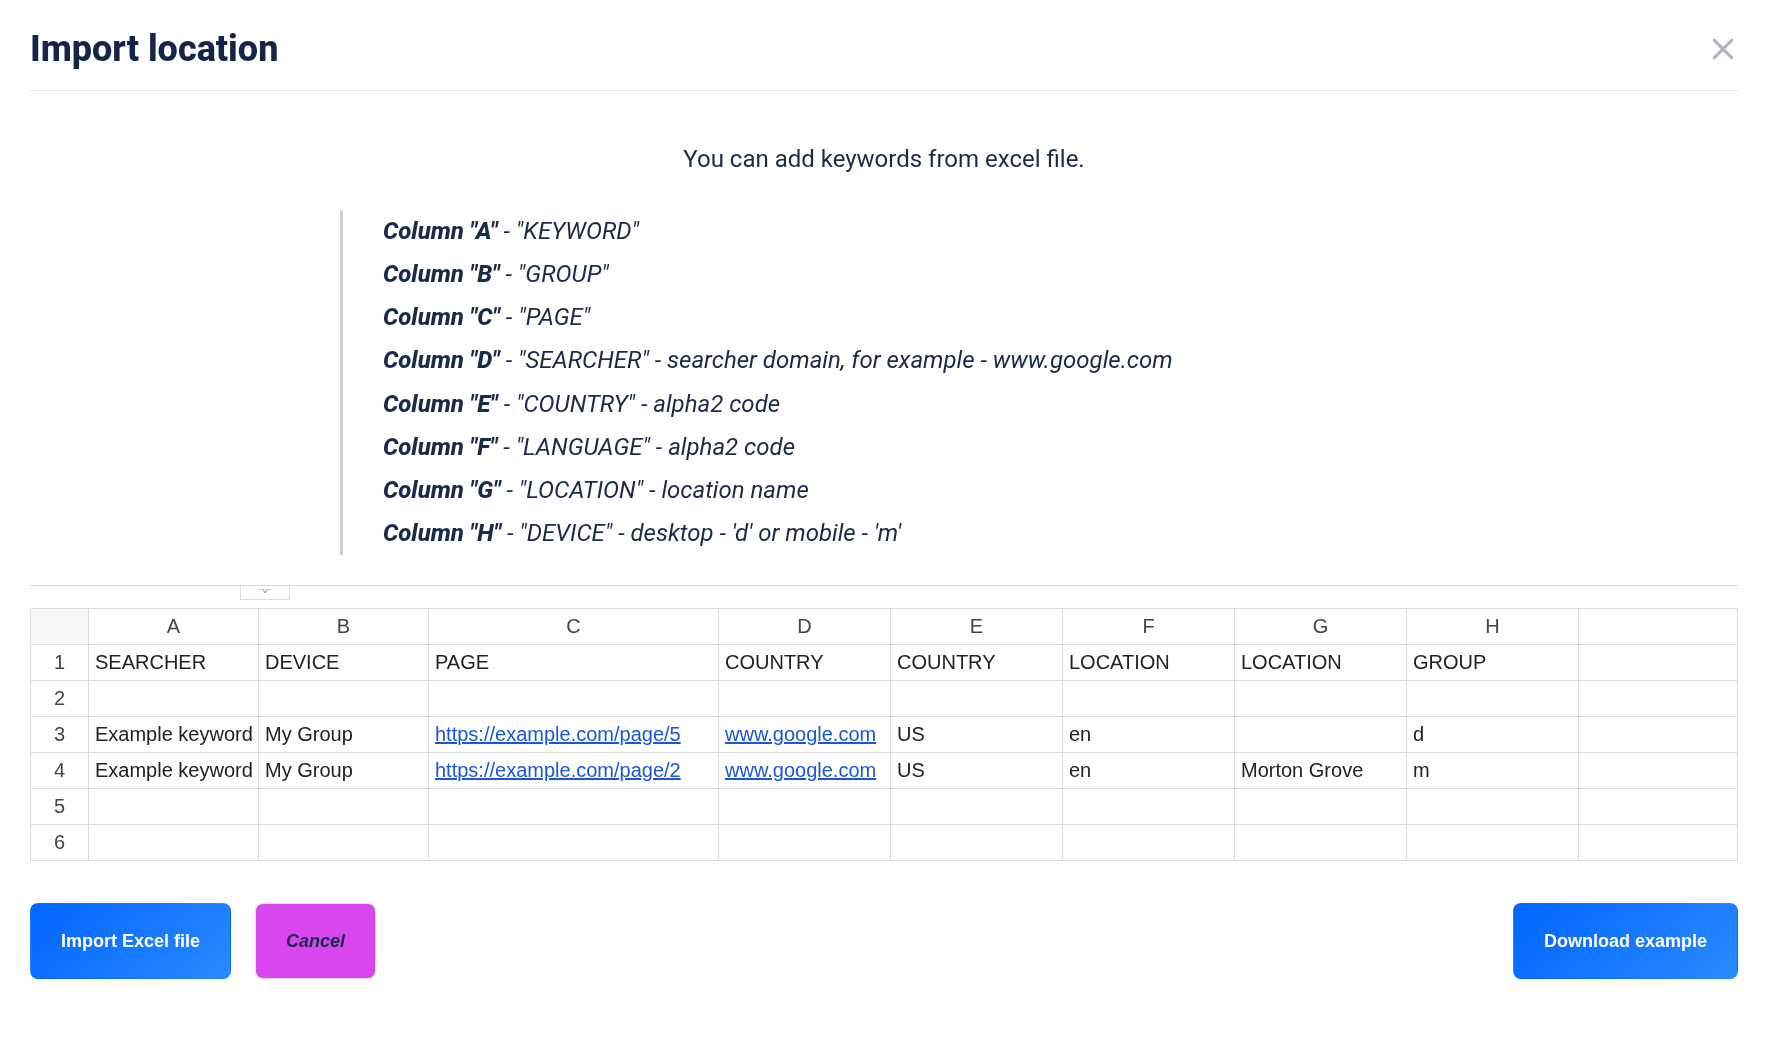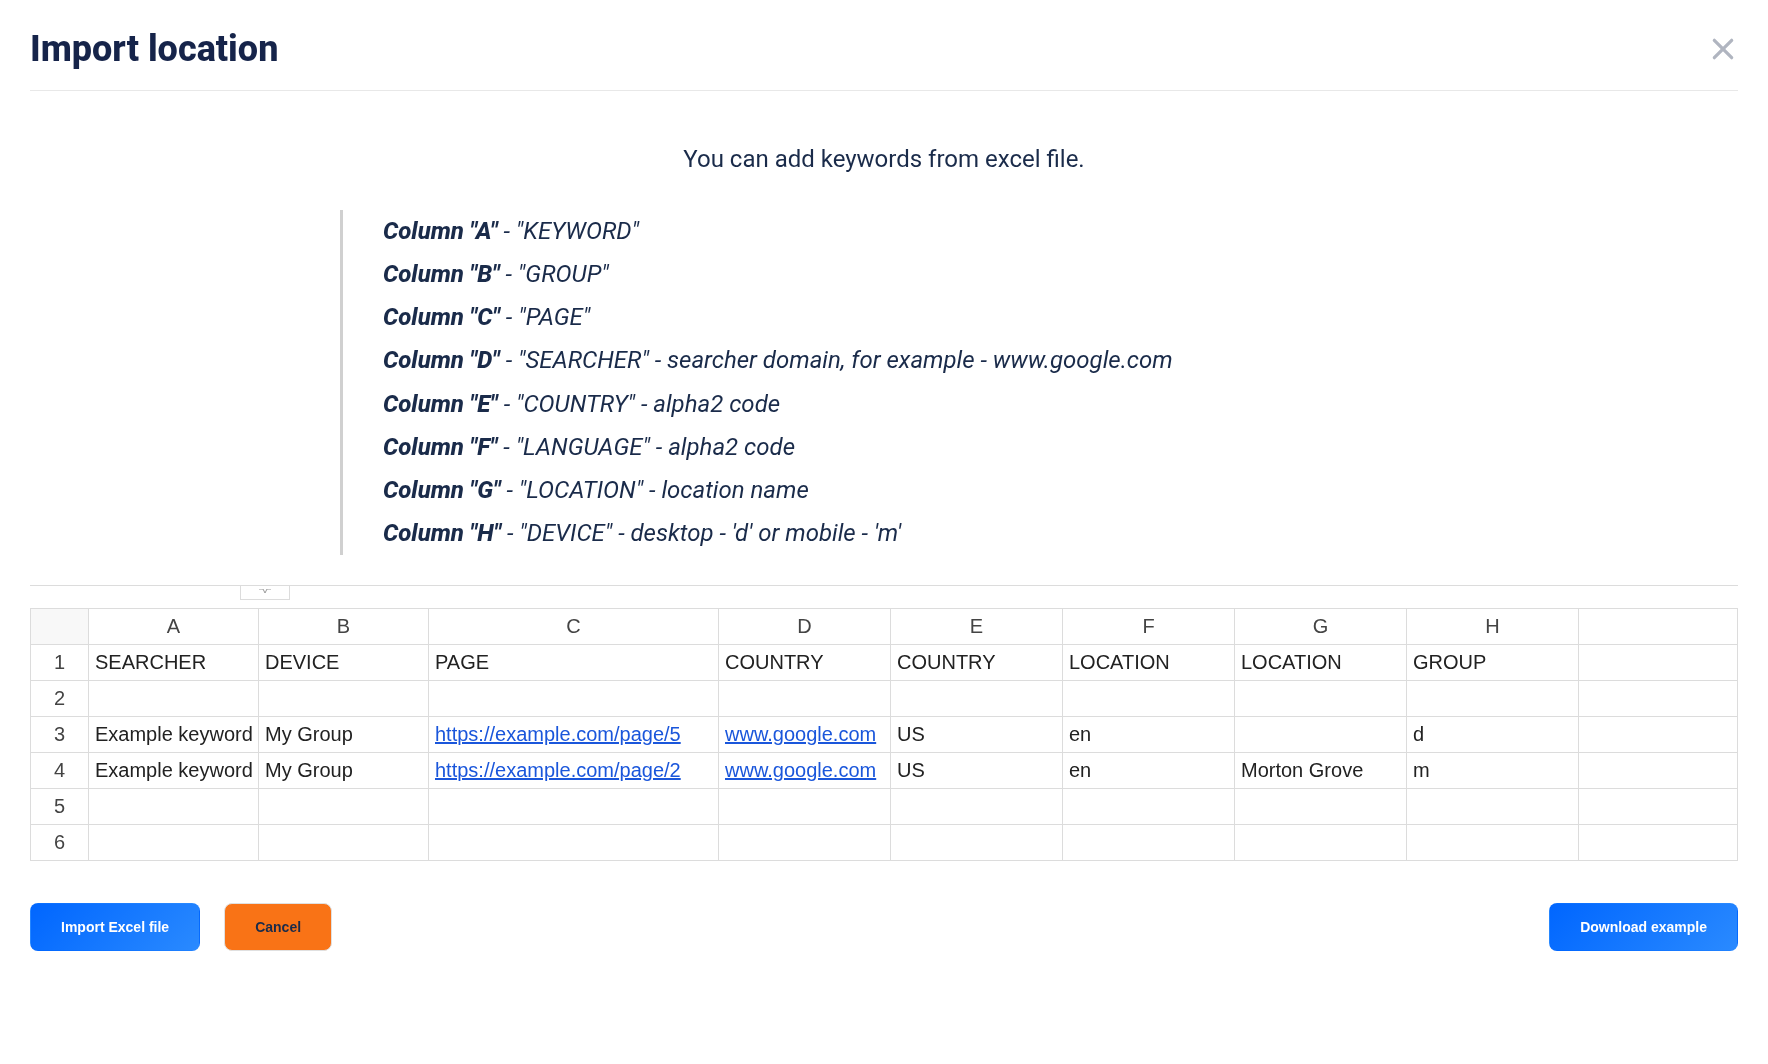--- a/index.html
+++ b/index.html
@@ -133,36 +133,37 @@
       display: flex;
       justify-content: space-between;
       align-items: center;
       padding-top: 42px;
     }
     .actions-left { display: flex; gap: 24px; }
     .btn {
       display: inline-flex;
       align-items: center;
       justify-content: center;
-      font-size: 14px;
+      font-size: 18px;
       font-weight: 600;
       border-radius: 8px;
-      height: 48px;
+      height: 76px;
       padding: 0 30px;
       cursor: pointer;
       border: 1px solid transparent;
     }
     .btn-primary {
       background: linear-gradient(135deg, #0066ff 0%, #2a8aff 100%);
       color: #fff;
     }
     .btn-secondary {
-      background: #f97316;
+      background: #d946ef;
       color: #1a2b4a;
       border-color: #e0e0e0;
+      font-style: italic;
     }
   </style>
 </head>
 <body>
 
 <div class="modal">
 
   <div class="header">
     <h1 class="title">Import location</h1>
     <div class="close-icon">

